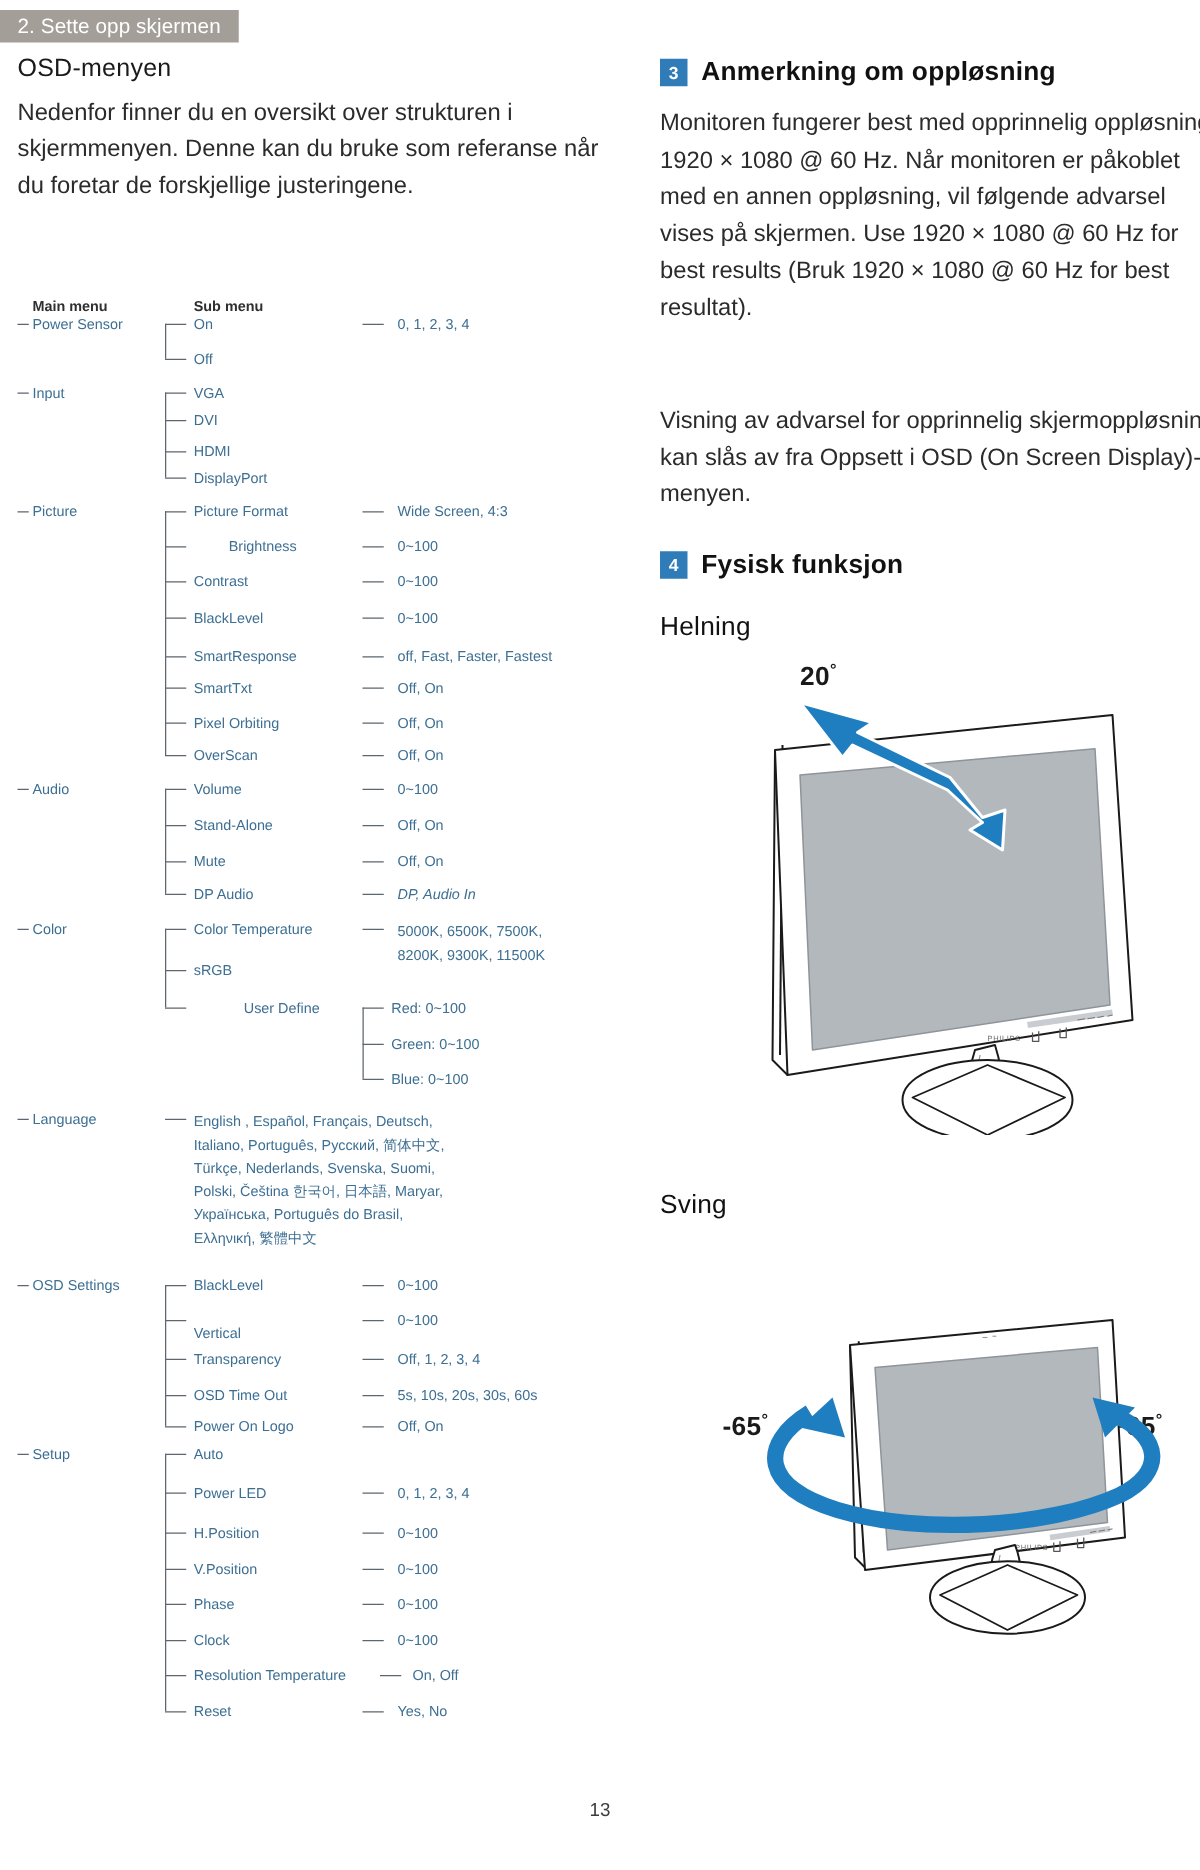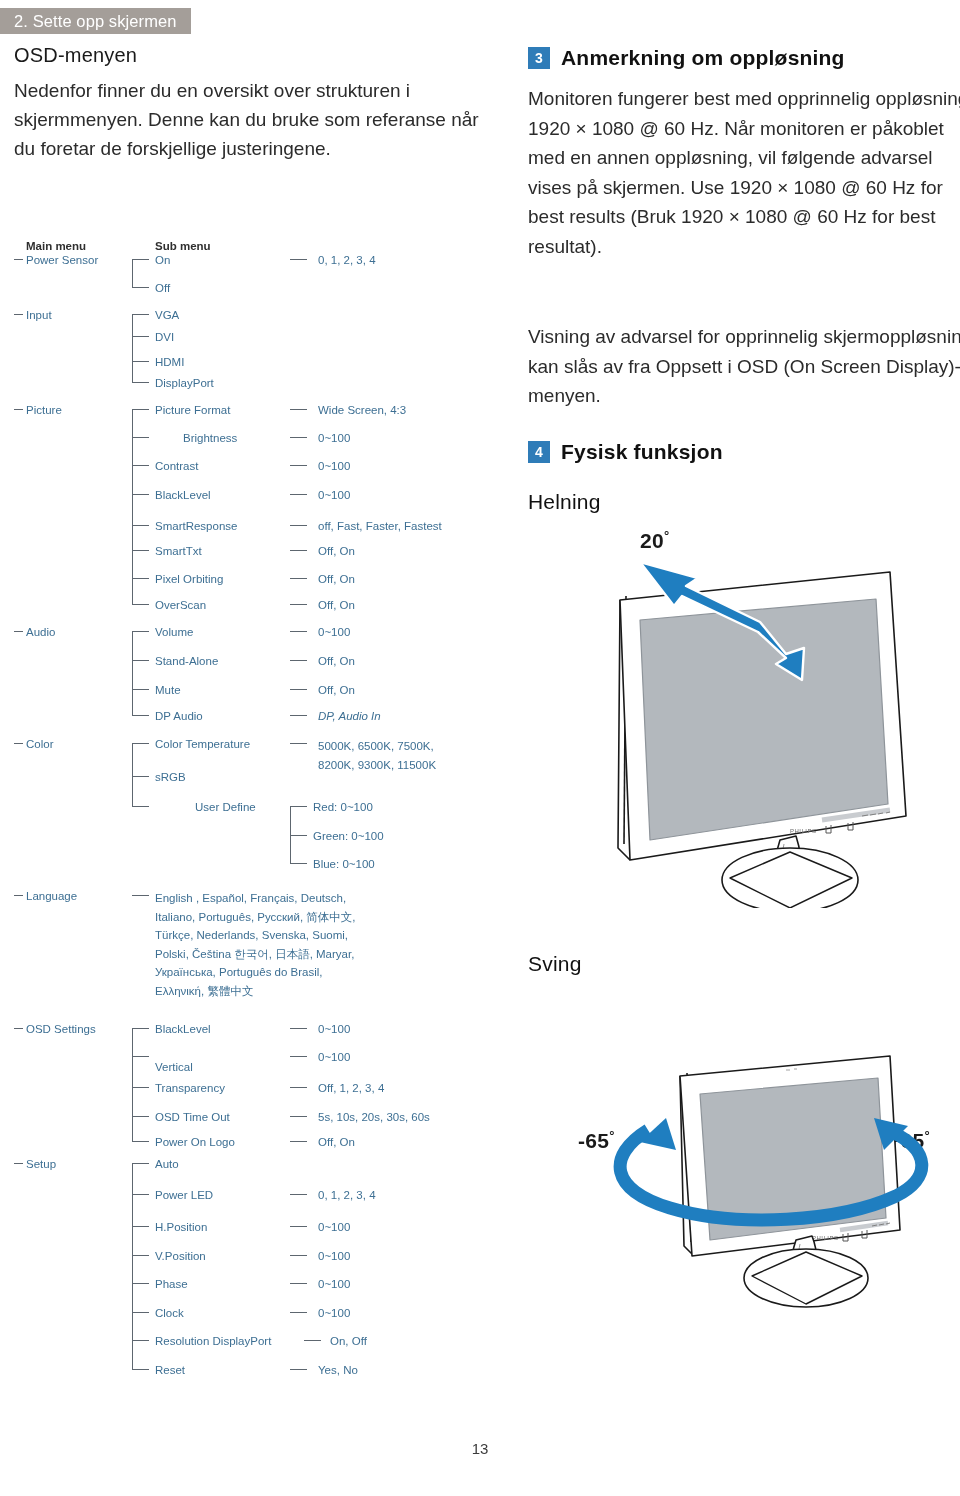--- a/index.html
+++ b/index.html
@@ -234,21 +234,21 @@
           <div class="tnode val" style="left: 318px; top: 1009px;">0~100</div>
           <div class="hline" style="left: 132px; top: 1043px; width: 17px;"></div>
           <div class="tnode" style="left: 155px; top: 1037px;">Phase</div>
           <div class="hline" style="left: 290px; top: 1043px; width: 17px;"></div>
           <div class="tnode val" style="left: 318px; top: 1037px;">0~100</div>
           <div class="hline" style="left: 132px; top: 1072px; width: 17px;"></div>
           <div class="tnode" style="left: 155px; top: 1066px;">Clock</div>
           <div class="hline" style="left: 290px; top: 1072px; width: 17px;"></div>
           <div class="tnode val" style="left: 318px; top: 1066px;">0~100</div>
           <div class="hline" style="left: 132px; top: 1100px; width: 17px;"></div>
-          <div class="tnode" style="left: 155px; top: 1094px;">Resolution DisplayPort</div>
+          <div class="tnode" style="left: 155px; top: 1094px;">Resolution Temperature</div>
           <div class="hline" style="left: 304px; top: 1100px; width: 17px;"></div>
           <div class="tnode val" style="left: 330px; top: 1094px;">On, Off</div>
           <div class="hline" style="left: 132px; top: 1129px; width: 17px;"></div>
           <div class="tnode" style="left: 155px; top: 1123px;">Reset</div>
           <div class="hline" style="left: 290px; top: 1129px; width: 17px;"></div>
           <div class="tnode val" style="left: 318px; top: 1123px;">Yes, No</div>
           <div class="vline" style="left: 290px; top: 566px; height: 57px;"></div>
           <div class="hline" style="left: 290px; top: 566px; width: 17px;"></div>
           <div class="tnode val" style="left: 313px; top: 560px;">Red: 0~100</div>
           <div class="hline" style="left: 290px; top: 595px; width: 17px;"></div>

